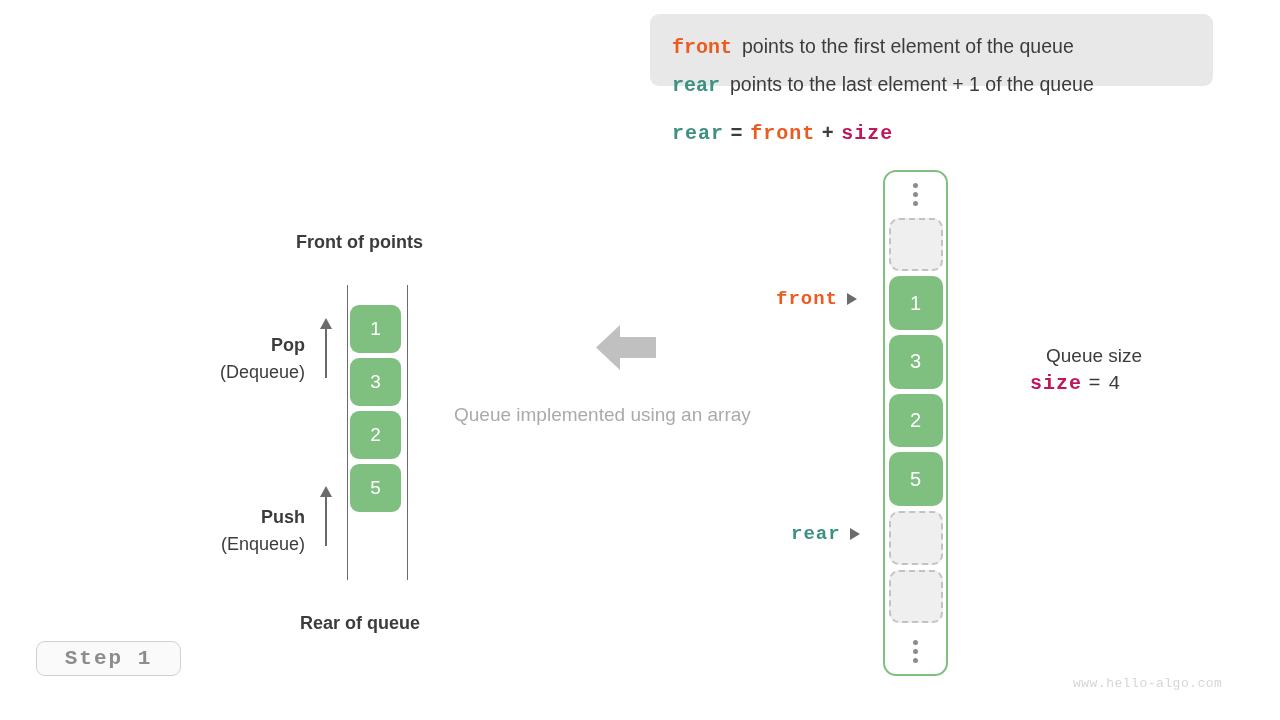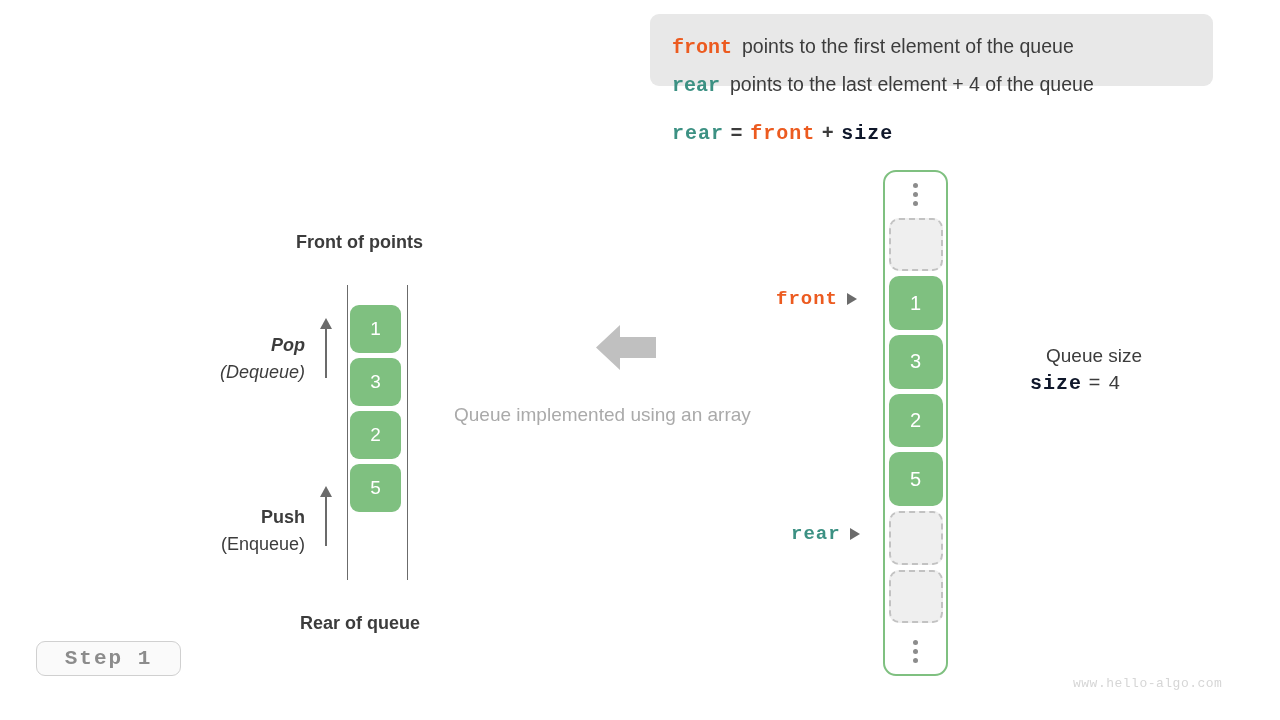--- a/index.html
+++ b/index.html
@@ -29,21 +29,21 @@
     padding: 14px 20px 0 22px;
   }
   .info-line {
     font-size: 19.5px;
     line-height: 37px;
     white-space: nowrap;
     color: #3c3c3c;
   }
   .kw-front { color: #ec5b20; font-weight: bold; font-family: "Liberation Mono", monospace; font-size: 20px; }
   .kw-rear  { color: #3c9183; font-weight: bold; font-family: "Liberation Mono", monospace; font-size: 20px; }
-  .kw-size  { color: #0f172a; font-weight: bold; font-family: "Liberation Mono", monospace; font-size: 20px; }
+  .kw-size  { color: #be185d; font-weight: bold; font-family: "Liberation Mono", monospace; font-size: 20px; }
   .info-text { margin-left: 10px; }
 
   
   #formula {
     position: absolute;
     left: 672px;
     top: 121px;
     font-size: 20px;
     white-space: nowrap;
     letter-spacing: 1px;
@@ -107,21 +107,21 @@
     text-align: right;
     white-space: nowrap;
   }
   .op-sub {
     font-size: 18px;
     color: #3c3c3c;
     text-align: right;
     white-space: nowrap;
     margin-top: 6px;
   }
-  #pop-group  { left: 150px; top: 335px; width: 155px; font-style: italic; }
+  #pop-group  { left: 150px; top: 335px; width: 155px; }
   #push-group { left: 150px; top: 507px; width: 155px; }
 
   .up-arrow { position: absolute; width: 18px; }
   .up-arrow .shaft {
     position: absolute;
     left: 8px; top: 8px;
     width: 2px; height: 52px;
     background: #6b6b6b;
   }
   .up-arrow .head {
@@ -275,21 +275,21 @@
   }
 </style>
 </head>
 <body>
 
 <div id="info-box">
   <div class="info-line">
     <span class="kw-front">front</span><span class="info-text">points to the first element of the queue</span>
   </div>
   <div class="info-line">
-    <span class="kw-rear">rear</span><span class="info-text">points to the last element + 4 of the queue</span>
+    <span class="kw-rear">rear</span><span class="info-text">points to the last element + 1 of the queue</span>
   </div>
 </div>
 
 <div id="formula">
   <span class="kw-rear">rear</span>
   <span class="op">=</span>
   <span class="kw-front">front</span>
   <span class="op">+</span>
   <span class="kw-size">size</span>
 </div>

